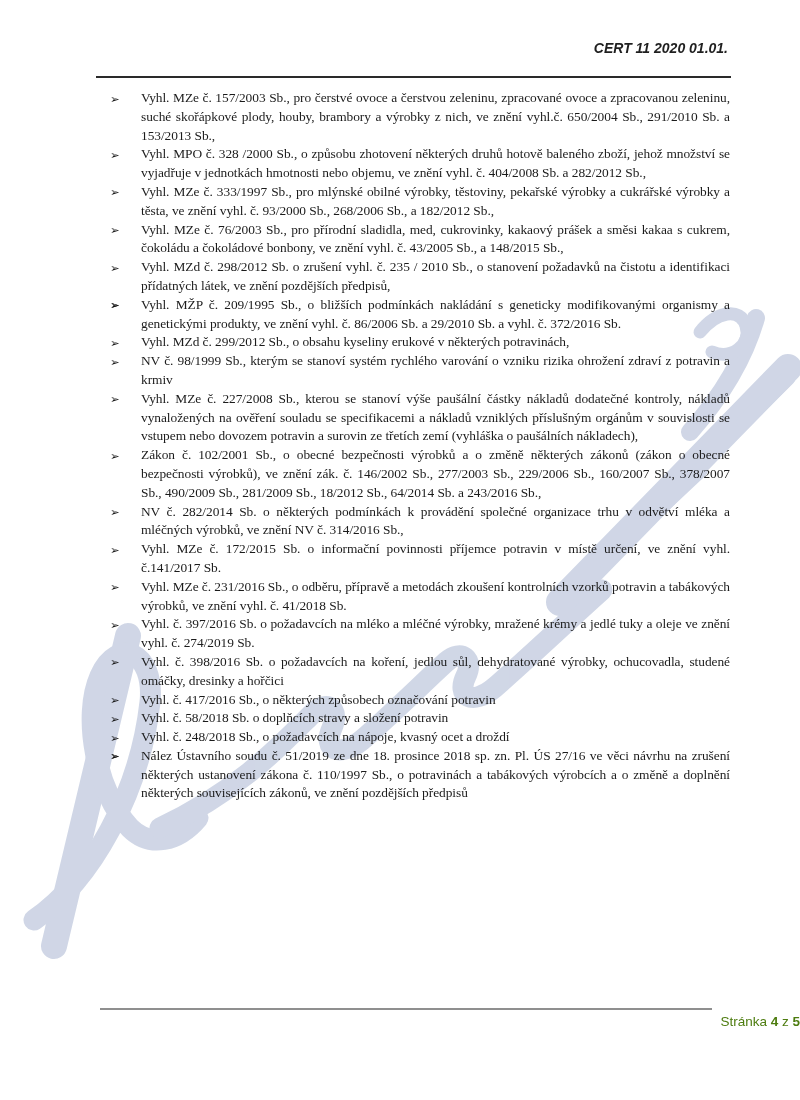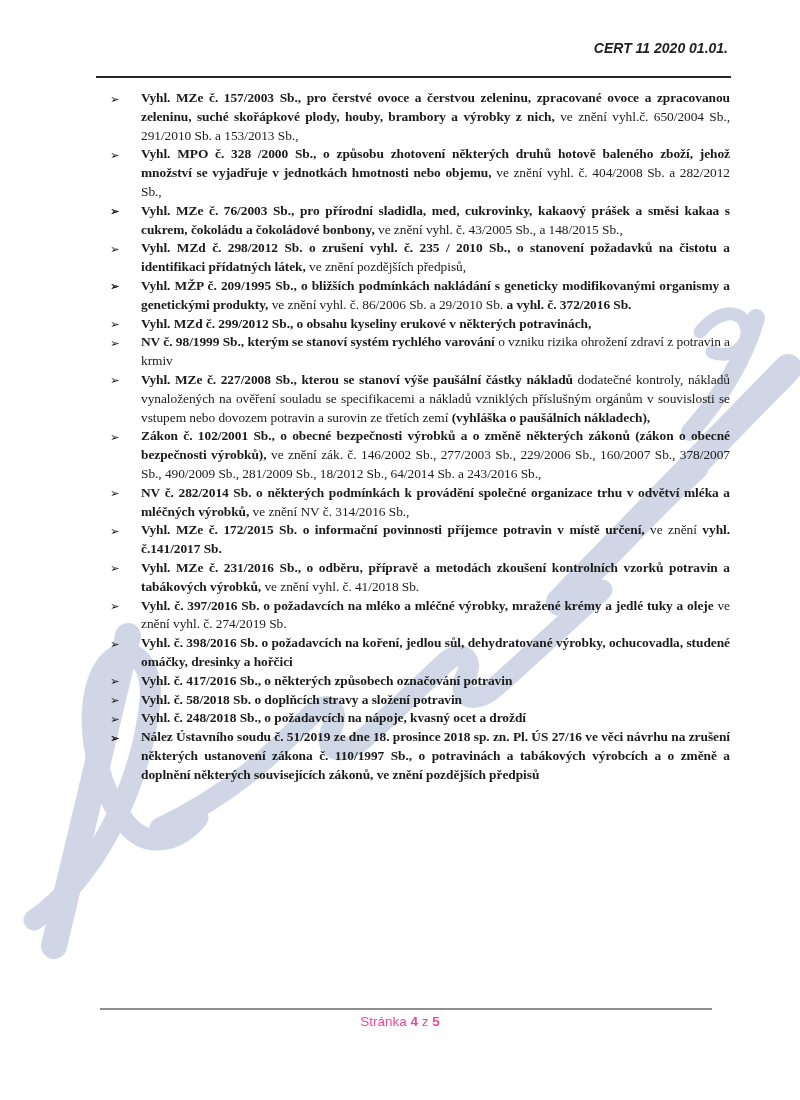--- a/index.html
+++ b/index.html
@@ -38,32 +38,32 @@
     position: relative;
     padding-left: 33px;
     text-align: justify;
     text-justify: inter-word;
   }
   .reg-item .bullet {
     position: absolute; left: 2px; top: 0.5px;
     font-family: "DejaVu Sans", sans-serif;
     font-size: 11.5px; color: #151515;
   }
-  .reg-item .b { font-weight: bold; }
+  .reg-item .b { font-weight: normal; }
   .reg-item .r { font-weight: normal; }
 
   .footer-rule {
     position: absolute; top: 1008px; left: 100px; width: 612px; height: 2px;
     background: #8f8f8f;
   }
   .page-footer {
     position: absolute; top: 1014px; left: 0; width: 800px;
-    text-align: center;
+    text-align: right;
     font-family: "Liberation Sans", sans-serif;
-    font-size: 13.5px; color: #ec4899;
+    font-size: 13.5px; color: #4d7c0f;
   }
   .page-footer .b { font-weight: bold; }
 </style>
 </head>
 <body>
 
 <svg class="watermark-layer" viewBox="0 0 800 1100" xmlns="http://www.w3.org/2000/svg" aria-hidden="true">
   <g fill="none" stroke="#c8d0e2" stroke-linecap="round" opacity="0.85">
     <path d="M128 636 C 100 752 76 858 54 946" stroke-width="26"></path>
     <path d="M34 920 C 92 880 140 792 150 702 C 155 652 118 636 100 676 C 82 716 96 792 130 828 C 150 848 178 842 198 818" stroke-width="21"></path>
@@ -77,21 +77,21 @@
 </svg>
 
 <div class="page-content">
 
   <div class="doc-code">CERT 11 2020 01.01.</div>
   <div class="header-rule"></div>
 
   <ul class="reg-list">
       <li class="reg-item"><span class="bullet">➢</span><span><span class="b">Vyhl. MZe č. 157/2003 Sb., pro čerstvé ovoce a čerstvou zeleninu, zpracované ovoce a zpracovanou zeleninu, suché skořápkové plody, houby, brambory a výrobky z nich, </span><span class="r">ve znění vyhl.č. 650/2004 Sb., 291/2010 Sb. a 153/2013 Sb.,</span></span></li>
       <li class="reg-item"><span class="bullet">➢</span><span><span class="b">Vyhl. MPO č. 328 /2000 Sb., o způsobu zhotovení některých druhů hotově baleného zboží, jehož množství se vyjadřuje v jednotkách hmotnosti nebo objemu, </span><span class="r">ve znění vyhl. č. 404/2008 Sb. a 282/2012 Sb.,</span></span></li>
-      <li class="reg-item"><span class="bullet">➢</span></li>
+      <li class="reg-item"><span class="bullet">➢</span><span><span class="b">Vyhl. MZe č. 333/1997 Sb., pro mlýnské obilné výrobky, těstoviny, pekařské výrobky a cukrářské výrobky a těsta, </span><span class="r">ve znění vyhl. č. 93/2000 Sb., 268/2006 Sb., a 182/2012 Sb.,</span></span></li>
       <li class="reg-item"><span class="bullet">➢</span><span><span class="b">Vyhl. MZe č. 76/2003 Sb., pro přírodní sladidla, med, cukrovinky, kakaový prášek a směsi kakaa s cukrem, čokoládu a čokoládové bonbony, </span><span class="r">ve znění vyhl. č. 43/2005 Sb., a 148/2015 Sb.,</span></span></li>
       <li class="reg-item"><span class="bullet">➢</span><span><span class="b">Vyhl. MZd č. 298/2012 Sb. o zrušení vyhl. č. 235 / 2010 Sb., o stanovení požadavků na čistotu a identifikaci přídatných látek, </span><span class="r">ve znění pozdějších předpisů,</span></span></li>
       <li class="reg-item"><span class="bullet">➢</span></li>
       <li class="reg-item"><span class="bullet">➢</span><span><span class="b">Vyhl. MŽP č. 209/1995 Sb., o bližších podmínkách nakládání s geneticky modifikovanými organismy a genetickými produkty, </span><span class="r">ve znění vyhl. č. 86/2006 Sb. a 29/2010 Sb. </span><span class="b">a vyhl. č. 372/2016 Sb.</span></span></li>
       <li class="reg-item"><span class="bullet">➢</span><span><span class="b">Vyhl. MZd č. 299/2012 Sb., o obsahu kyseliny erukové v některých potravinách,</span></span></li>
       <li class="reg-item"><span class="bullet">➢</span><span><span class="b">NV č. 98/1999 Sb., kterým se stanoví systém rychlého varování </span><span class="r">o vzniku rizika ohrožení zdraví z potravin a krmiv</span></span></li>
       <li class="reg-item"><span class="bullet">➢</span><span><span class="b">Vyhl. MZe č. 227/2008 Sb., kterou se stanoví výše paušální částky nákladů </span><span class="r">dodatečné kontroly, nákladů vynaložených na ověření souladu se specifikacemi a nákladů vzniklých příslušným orgánům v souvislosti se vstupem nebo dovozem potravin a surovin ze třetích zemí </span><span class="b">(vyhláška o paušálních nákladech),</span></span></li>
       <li class="reg-item"><span class="bullet">➢</span><span><span class="b">Zákon č. 102/2001 Sb., o obecné bezpečnosti výrobků a o změně některých zákonů (zákon o obecné bezpečnosti výrobků), </span><span class="r">ve znění zák. č. 146/2002 Sb., 277/2003 Sb., 229/2006 Sb., 160/2007 Sb., 378/2007 Sb., 490/2009 Sb., 281/2009 Sb., 18/2012 Sb., 64/2014 Sb. a 243/2016 Sb.,</span></span></li>
       <li class="reg-item"><span class="bullet">➢</span><span><span class="b">NV č. 282/2014 Sb. o některých podmínkách k provádění společné organizace trhu v odvětví mléka a mléčných výrobků, </span><span class="r">ve znění NV č. 314/2016 Sb.,</span></span></li>
       <li class="reg-item"><span class="bullet">➢</span><span><span class="b">Vyhl. MZe č. 172/2015 Sb. o informační povinnosti příjemce potravin v místě určení, </span><span class="r">ve znění </span><span class="b">vyhl. č.141/2017 Sb.</span></span></li>

